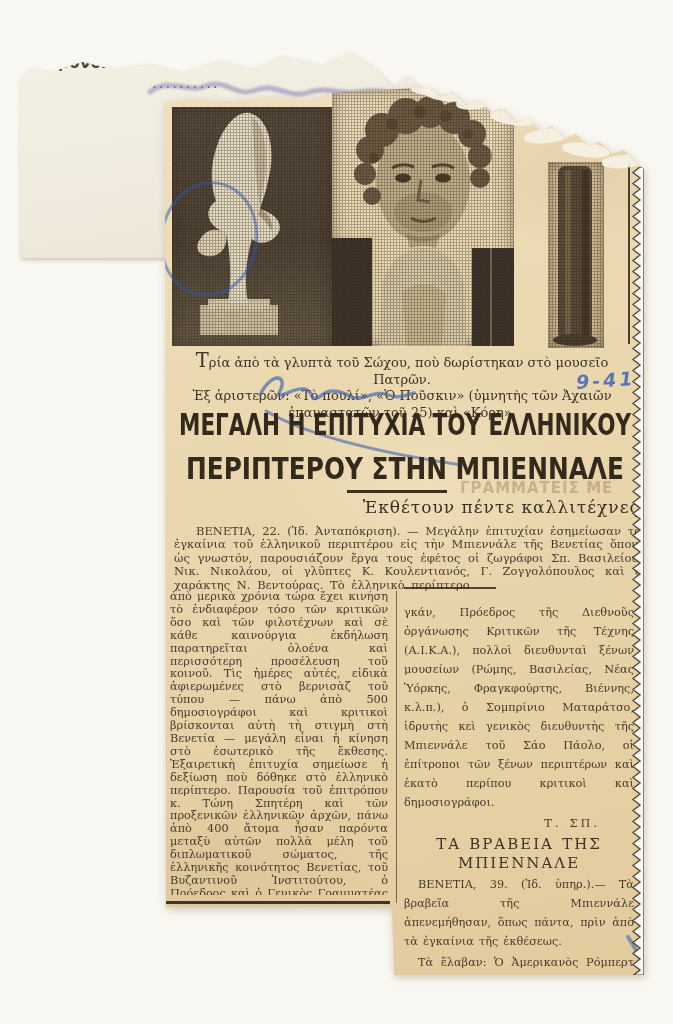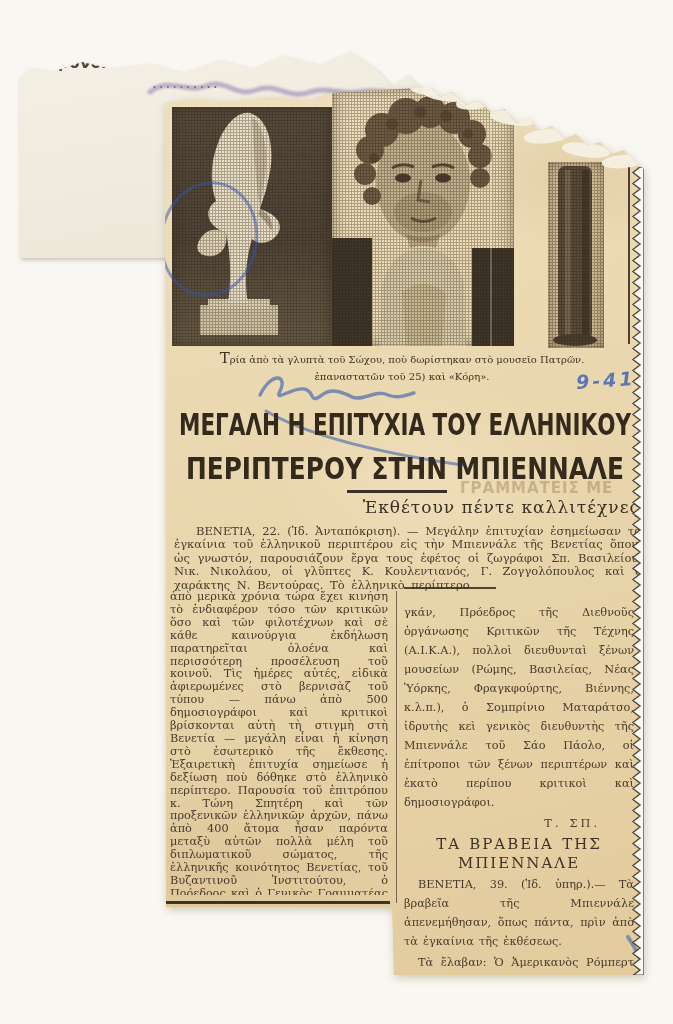--- a/index.html
+++ b/index.html
@@ -59,21 +59,21 @@
   .photo-right{left:388px;top:77px;width:56px;height:186px;
     background:linear-gradient(180deg,#d9c49c 0%,#d2bc92 100%);}
   .photo-frame-line{position:absolute;left:468px;top:77px;width:2px;height:182px;
     background:rgba(35,27,18,.8);}
   .crease{position:absolute;left:330px;top:3px;width:2px;height:258px;
     background:rgba(255,246,222,.25);}
   
   .fray{position:absolute;background:#f5f0e1;opacity:.95;border-radius:45%;}
   
   .caption{position:absolute;left:14px;top:266px;width:456px;text-align:center;
-    color:#3c3226;font-size:10px;line-height:16.5px;}
+    color:#3c3226;font-size:13px;line-height:16.5px;}
   .caption .ln1::first-letter{font-size:150%;line-height:1;}
   
   .handwritten-date{position:absolute;left:416px;top:284px;
     font-family:"DejaVu Sans",sans-serif;font-style:italic;font-weight:600;
     font-size:19px;letter-spacing:3px;color:rgba(55,95,180,.8);
     transform:rotate(-4deg);}
   .sig-svg{position:absolute;left:70px;top:268px;}
   .circle-mark{position:absolute;left:0px;top:96px;width:92px;height:110px;
     border:3px solid rgba(45,85,175,.5);border-radius:50%;
     transform:rotate(10deg);}
@@ -193,20 +193,21 @@
       <div class="fray" style="left:296px;top:10px;width:40px;height:14px;transform:rotate(-7deg)"></div>
       <div class="fray" style="left:330px;top:26px;width:44px;height:14px;transform:rotate(9deg)"></div>
       <div class="fray" style="left:364px;top:44px;width:46px;height:14px;transform:rotate(-6deg)"></div>
       <div class="fray" style="left:402px;top:58px;width:48px;height:14px;transform:rotate(7deg)"></div>
       <div class="fray" style="left:442px;top:70px;width:42px;height:13px;transform:rotate(-5deg)"></div>
 
       <div class="circle-mark"></div>
 
       <div class="caption">
         <div class="ln1">Τρία ἀπὸ τὰ γλυπτὰ τοῦ Σώχου, ποὺ δωρίστηκαν στὸ μουσεῖο Πατρῶν.</div>
+        <div>Ἐξ ἀριστερῶν: «Τὸ πουλί», «Ὁ Ποῦσκιν» (ὑμνητὴς τῶν Ἀχαιῶν</div>
         <div>ἐπαναστατῶν τοῦ 25) καὶ «Κόρη».</div>
       </div>
 
       <div class="handwritten-date">9-41</div>
       <svg class="sig-svg" width="300" height="130">
         <path d="M30,42 C42,18 58,22 50,38 C44,50 62,34 74,36 C86,38 78,52 92,42 C102,34 114,40 122,44 C132,49 146,36 158,42 C168,46 176,42 184,40" fill="none" stroke="rgba(62,100,175,.65)" stroke-width="3.4" stroke-linecap="round"></path>
         <path d="M36,58 C80,84 150,100 232,112" fill="none" stroke="rgba(62,100,175,.6)" stroke-width="3" stroke-linecap="round"></path>
       </svg>
 
       <div class="ghost">ΓΡΑΜΜΑΤΕΙΣ ΜΕ</div>

